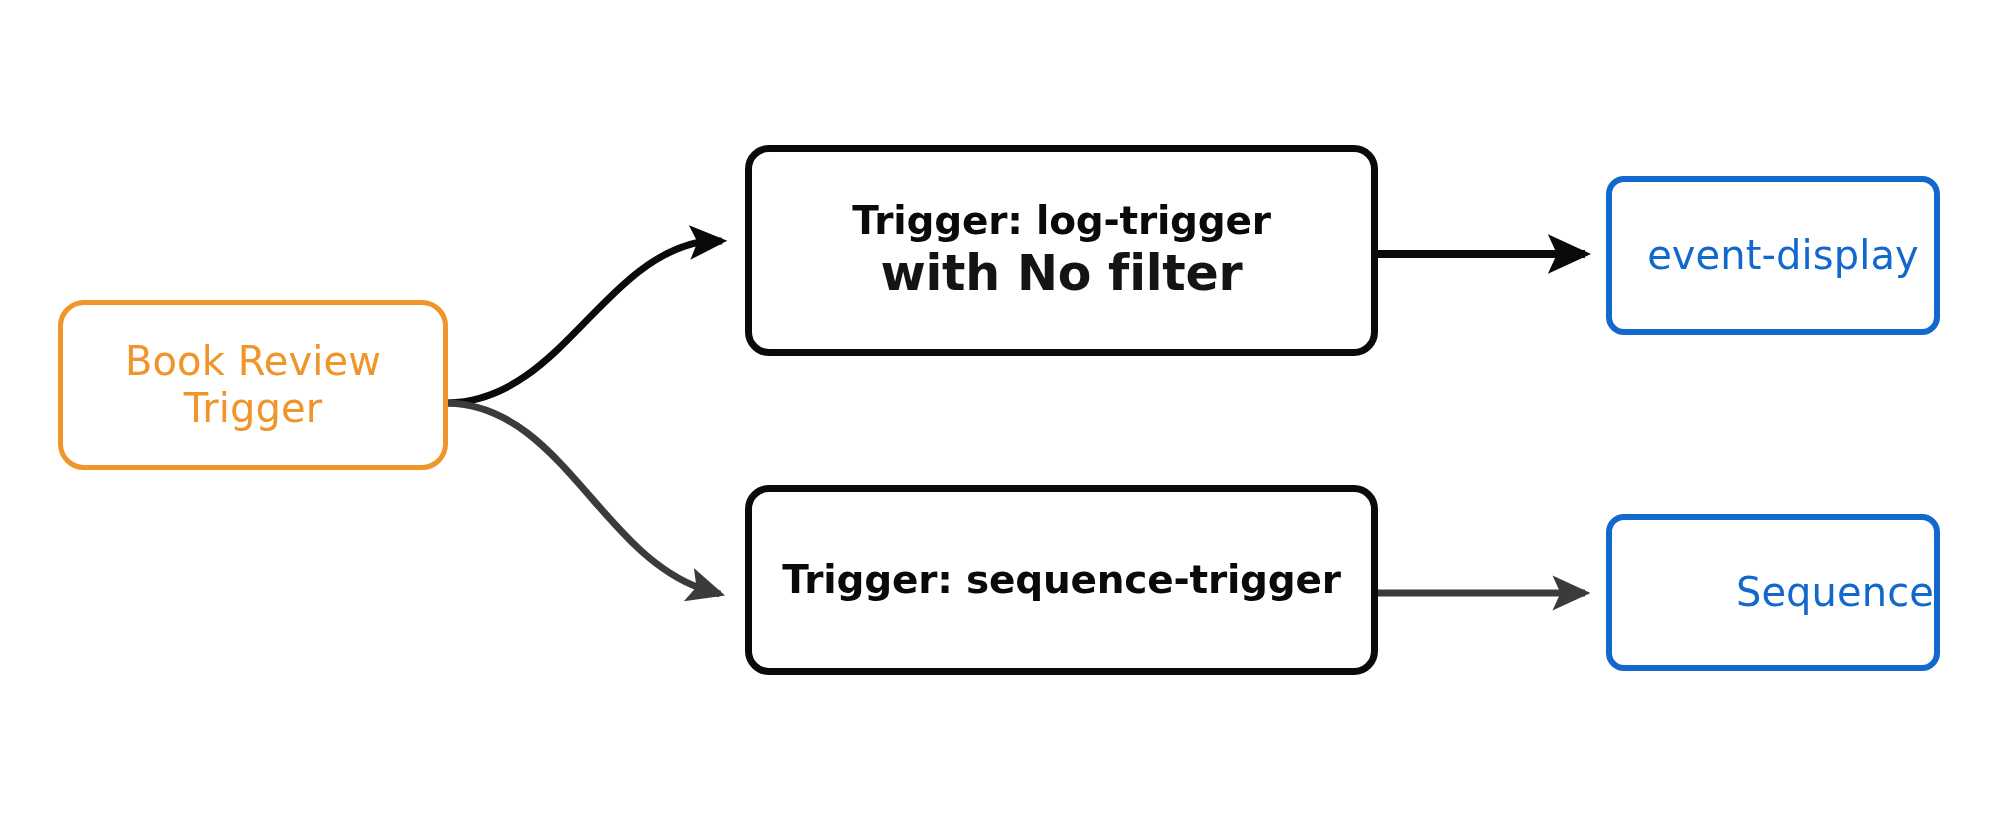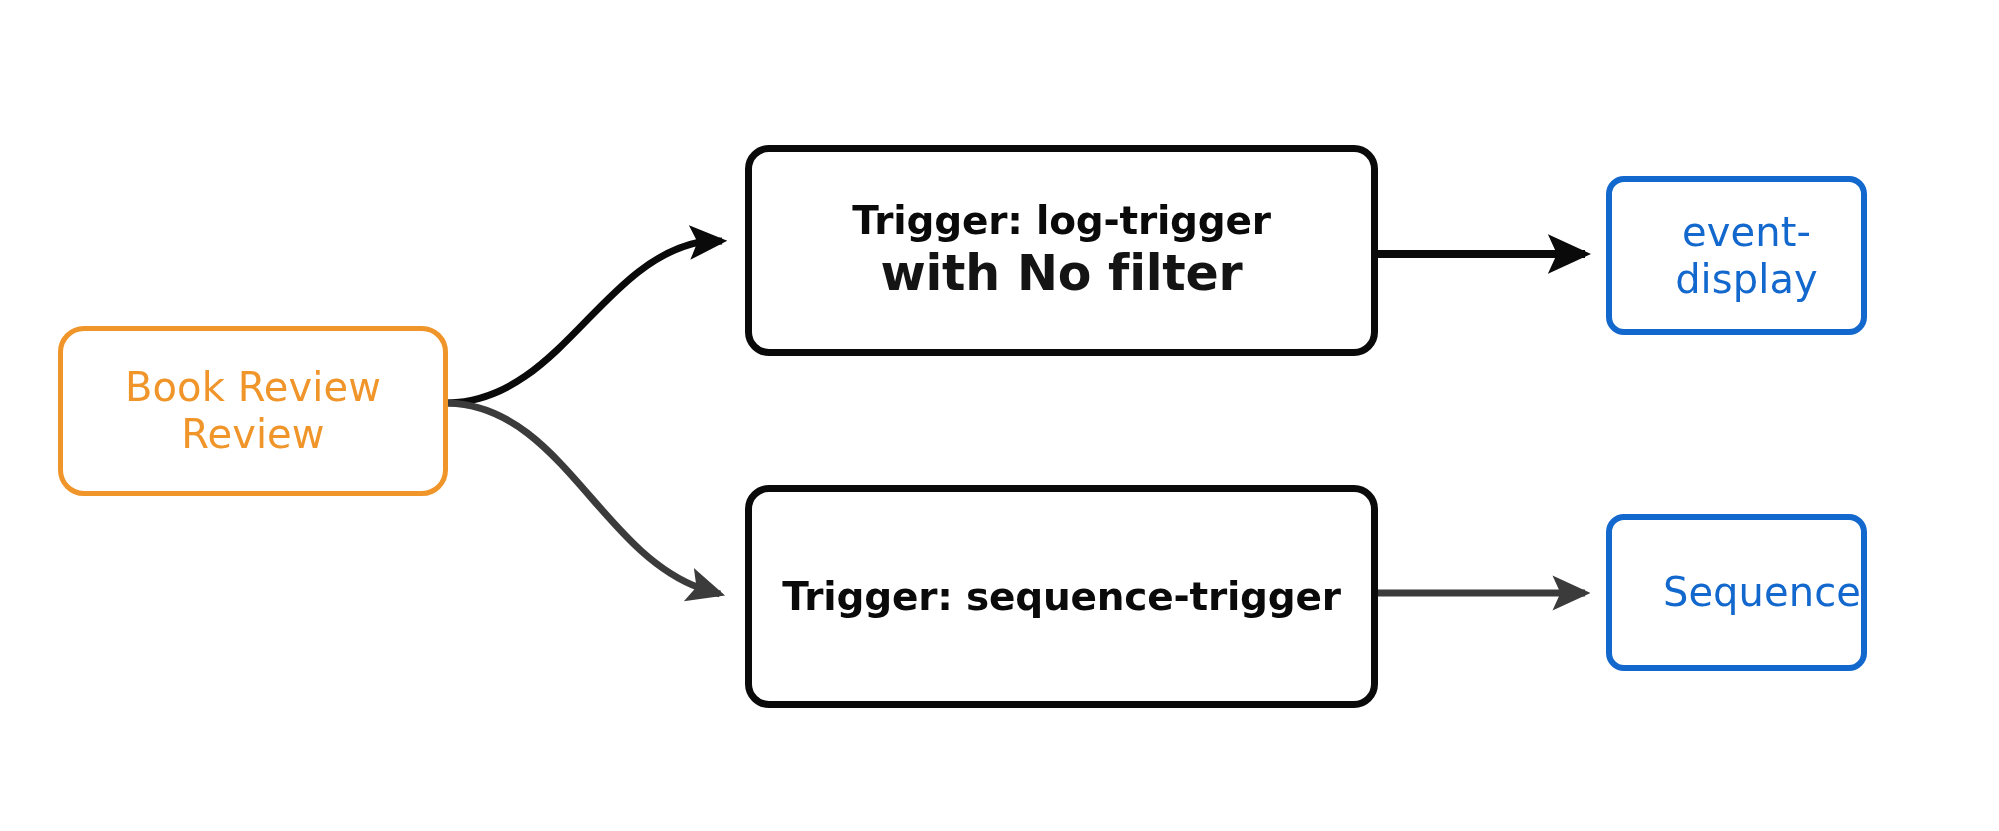--- a/index.html
+++ b/index.html
@@ -33,21 +33,21 @@
     display: flex;
     flex-direction: column;
     align-items: center;
     justify-content: center;
     text-align: center;
   }
 
   
   .node-broker {
     left: 58px;
-    top: 326px;
+    top: 300px;
     width: 390px;
     height: 170px;
     border: 5px solid #F0952A;
     border-radius: 26px;
   }
   .node-broker .line {
     color: #F0952A;
     font-size: 40px;
     font-weight: 400;
     line-height: 1.17;
@@ -60,41 +60,41 @@
     width: 633px;
     border: 7px solid #0a0a0a;
     border-radius: 24px;
   }
   .node-trigger.top {
     top: 145px;
     height: 211px;
   }
   .node-trigger.bottom {
     top: 485px;
-    height: 223px;
+    height: 190px;
   }
   .node-trigger .line-bold {
     color: #0a0a0a;
     font-size: 39px;
     font-weight: 700;
     line-height: 1.22;
     letter-spacing: -0.2px;
   }
   .node-trigger .line-reg {
     color: #141414;
     font-size: 49px;
     font-weight: 700;
     line-height: 1.22;
     letter-spacing: -0.2px;
   }
 
   
   .node-sink {
     left: 1606px;
-    width: 261px;
+    width: 334px;
     border: 6px solid #1368CE;
     border-radius: 18px;
     padding-left: 20px;
   }
   .node-sink.top {
     top: 176px;
     height: 159px;
   }
   .node-sink.bottom {
     top: 514px;
@@ -128,21 +128,21 @@
 
     <path d="M 448 403 C 560 406 600 552 700 588 L 720 594" fill="none" stroke="#3b3b3b" stroke-width="7" stroke-linecap="butt" marker-end="url(#arrow-gray)"></path>
 
     <path d="M 1378 254 L 1585 254" fill="none" stroke="#0a0a0a" stroke-width="8" stroke-linecap="butt" marker-end="url(#arrow-black)"></path>
 
     <path d="M 1378 593 L 1585 593" fill="none" stroke="#3b3b3b" stroke-width="7" stroke-linecap="butt" marker-end="url(#arrow-gray)"></path>
   </svg>
 
   <div class="node node-broker">
     <div class="line">Book Review</div>
-    <div class="line">Review</div>
+    <div class="line">Trigger</div>
   </div>
 
   <div class="node node-trigger top">
     <div class="line-bold">Trigger: log-trigger</div>
     <div class="line-reg">with No filter</div>
   </div>
 
   <div class="node node-trigger bottom">
     <div class="line-bold">Trigger: sequence-trigger</div>
   </div>

